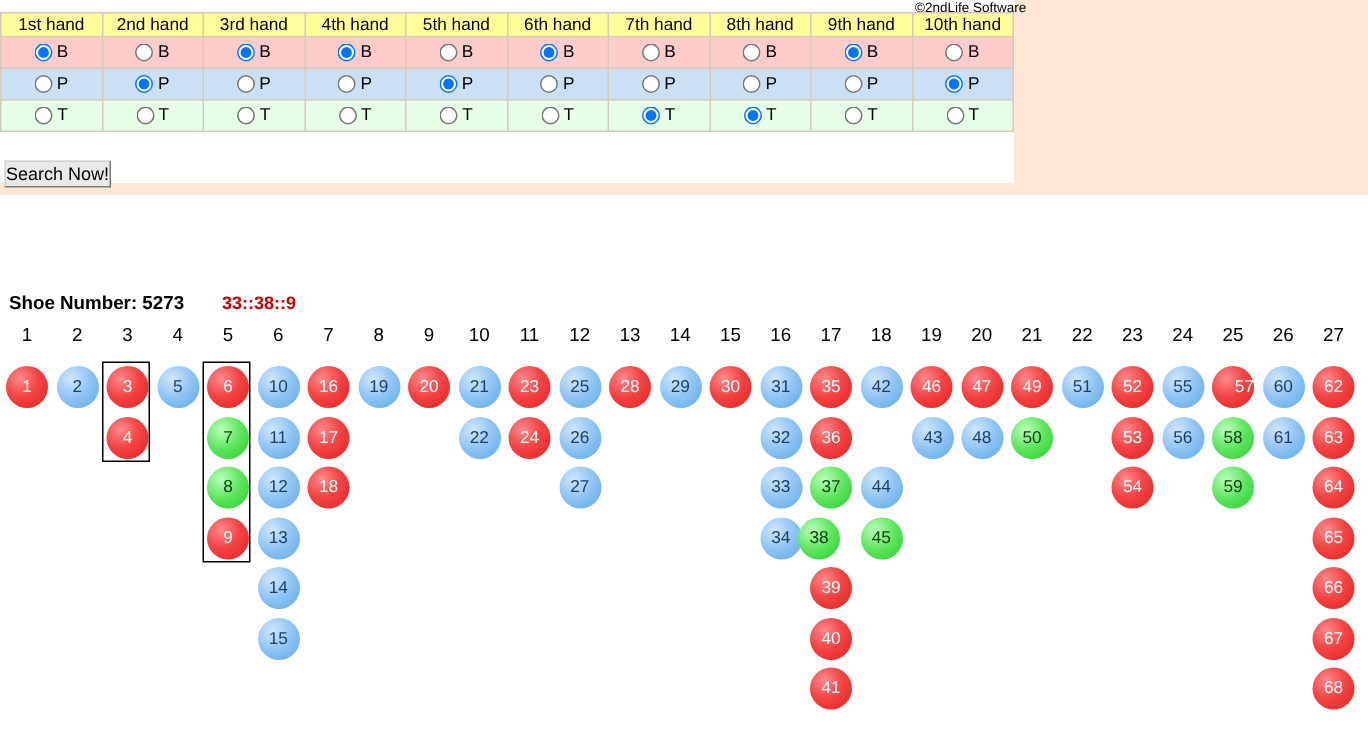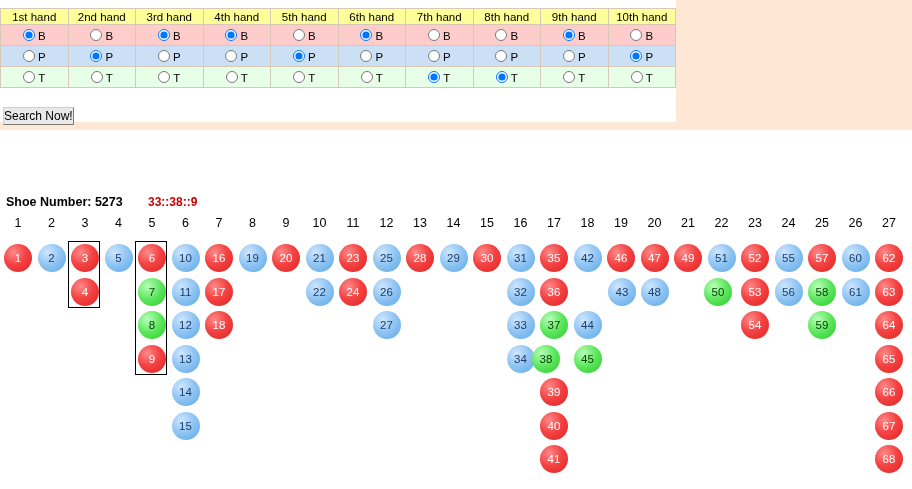--- a/index.html
+++ b/index.html
@@ -167,20 +167,21 @@
   }
 </style>
 </head>
 <body>
 
 <div id="root">
 
   <div class="orange-strip"></div>
   <div class="orange-strip2"></div>
 
+  <div class="copyright">©2ndLife Software</div>
 
   <div class="pattern-wrap">
     <table class="pattern">
       <tbody id="pattern-body">
           <tr class="hdr">
             <td>1st hand</td>
             <td>2nd hand</td>
             <td>3rd hand</td>
             <td>4th hand</td>
             <td>5th hand</td>
@@ -308,28 +309,28 @@
       <div class="bead b" style="left: 540px; top: 195.5px;">40</div>
       <div class="bead b" style="left: 540px; top: 229px;">41</div>
       <div class="bead p" style="left: 573.5px; top: 28px;">42</div>
       <div class="bead p" style="left: 608px; top: 61.5px;">43</div>
       <div class="bead p" style="left: 573.5px; top: 95px;">44</div>
       <div class="bead t" style="left: 573.5px; top: 128.5px;">45</div>
       <div class="bead b" style="left: 607px; top: 28px;">46</div>
       <div class="bead b" style="left: 640.5px; top: 28px;">47</div>
       <div class="bead p" style="left: 640.5px; top: 61.5px;">48</div>
       <div class="bead b" style="left: 674px; top: 28px;">49</div>
-      <div class="bead t" style="left: 704px; top: 61.5px;">50</div>
+      <div class="bead t" style="left: 674px; top: 61.5px;">50</div>
       <div class="bead p" style="left: 707.5px; top: 28px;">51</div>
       <div class="bead b" style="left: 741px; top: 28px;">52</div>
       <div class="bead b" style="left: 741px; top: 61.5px;">53</div>
       <div class="bead b" style="left: 741px; top: 95px;">54</div>
       <div class="bead p" style="left: 774.5px; top: 28px;">55</div>
       <div class="bead p" style="left: 774.5px; top: 61.5px;">56</div>
-      <div class="bead b" style="left: 808px; top: 28px;">57</div>
+      <div class="bead b" style="left: 808px; top: 28px; text-align: right;">57</div>
       <div class="bead t" style="left: 808px; top: 61.5px;">58</div>
       <div class="bead t" style="left: 808px; top: 95px;">59</div>
       <div class="bead p" style="left: 841.5px; top: 28px;">60</div>
       <div class="bead p" style="left: 841.5px; top: 61.5px;">61</div>
       <div class="bead b" style="left: 875px; top: 28px;">62</div>
       <div class="bead b" style="left: 875px; top: 61.5px;">63</div>
       <div class="bead b" style="left: 875px; top: 95px;">64</div>
       <div class="bead b" style="left: 875px; top: 128.5px;">65</div>
       <div class="bead b" style="left: 875px; top: 162px;">66</div>
       <div class="bead b" style="left: 875px; top: 195.5px;">67</div>

